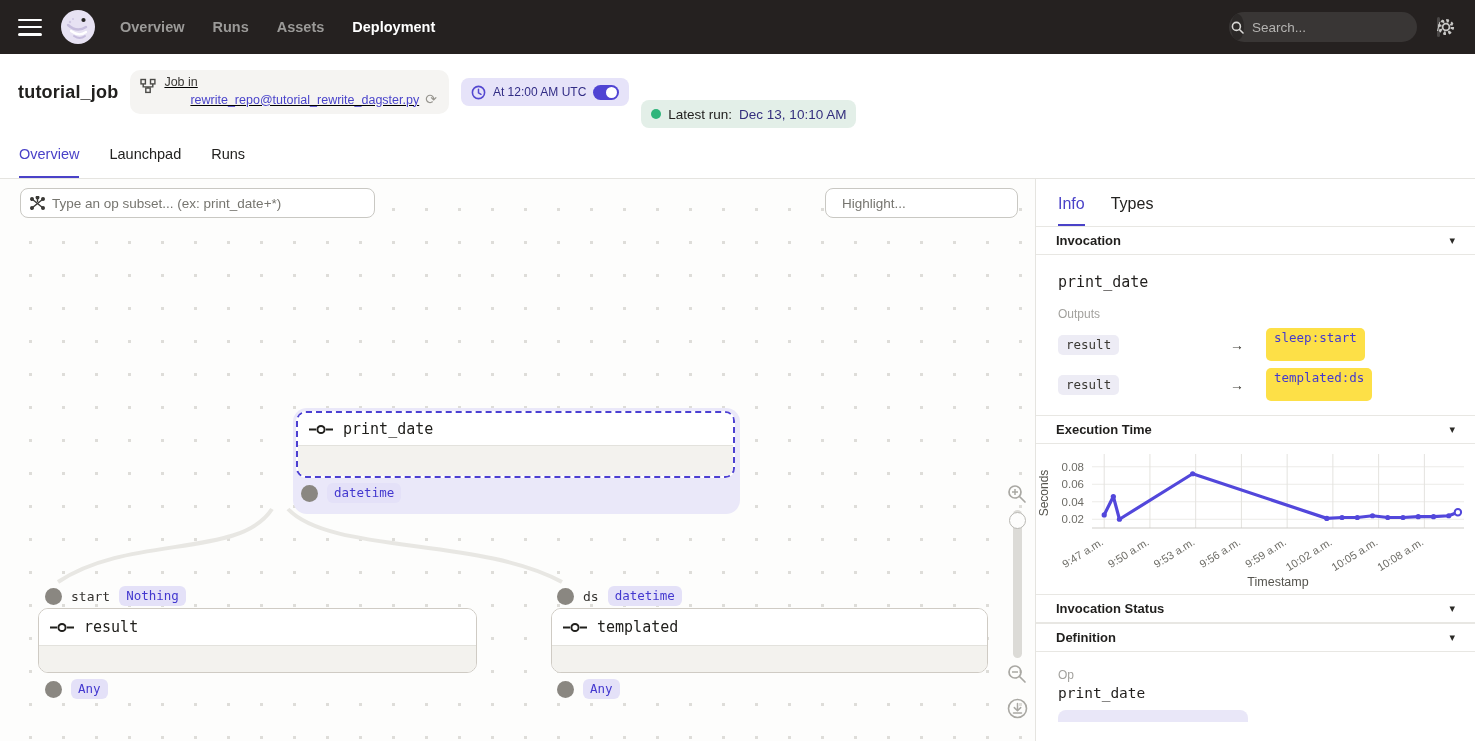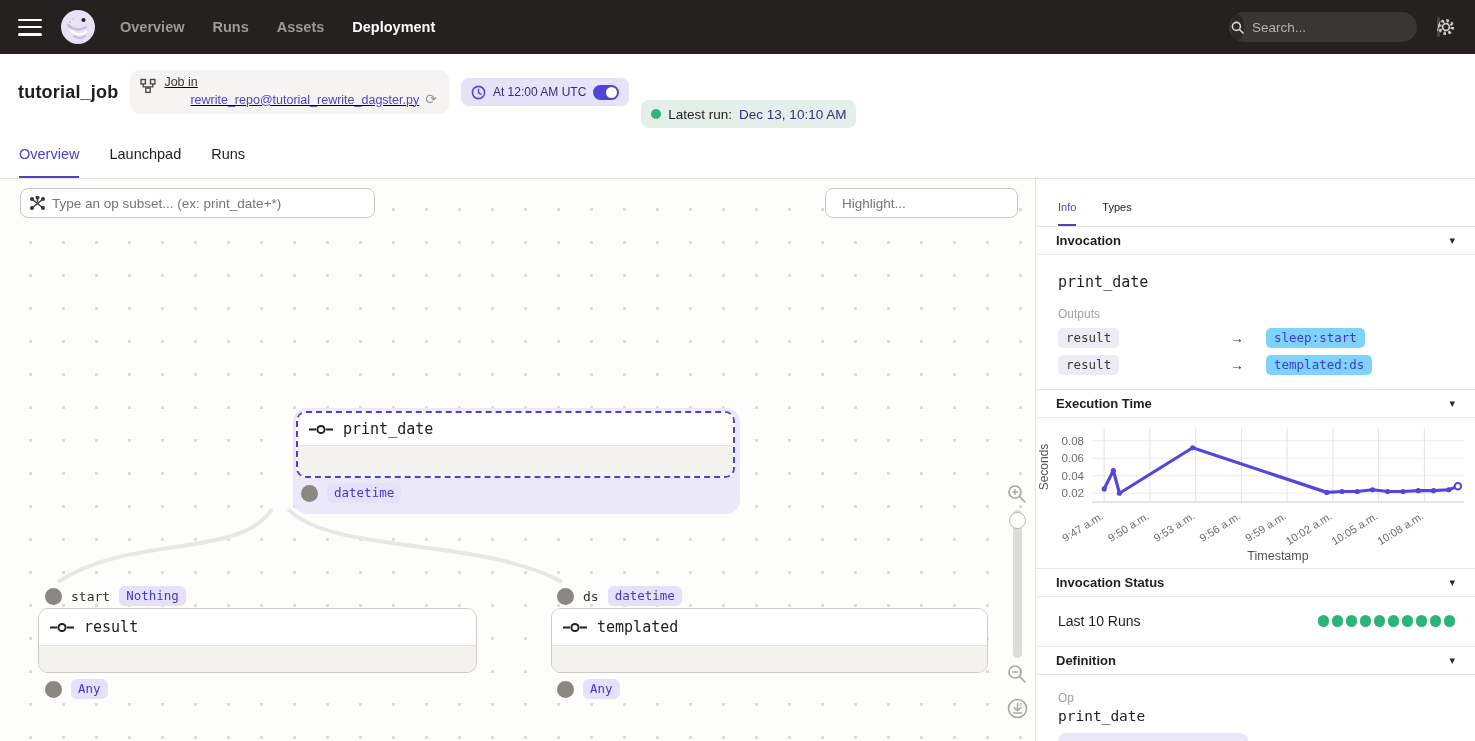--- a/index.html
+++ b/index.html
@@ -71,32 +71,32 @@
 
   
   .zoomcol { position:absolute; left:1002px; top:305px; width:30px; display:flex; flex-direction:column; align-items:center; }
   .zoom-ic { cursor:pointer; }
   .slider-track { width:9px; height:148px; background:#dcdbd7; border-radius:5px; margin:6px 0; position:relative; cursor:pointer; }
   .slider-knob { position:absolute; left:-4px; top:2px; width:17px; height:17px; border-radius:50%; background:#fdfdfc; border:1.8px solid #b9b8b3; cursor:grab; }
 
   
   .sidebar { width:440px; height:100%; border-left:1px solid #e5e4e0; border-top:1px solid #e5e4e0; background:#fff; overflow:hidden; position:relative; }
   .sb-tabs { display:flex; gap:26px; padding:14px 22px 0; height:47px; align-items:flex-end; }
-  .sb-tab { font-size:11px; font-weight:500; color:#232220; padding-bottom:11px; border-bottom:2px solid transparent; cursor:pointer; }
+  .sb-tab { font-size:16px; font-weight:500; color:#232220; padding-bottom:11px; border-bottom:2px solid transparent; cursor:pointer; }
   .sb-tab.active { color:#4a42c8; border-bottom-color:#4a42c8; }
   .sec-head { height:29px; display:flex; align-items:center; justify-content:space-between; padding:0 20px; border-top:1px solid #e8e7e3; border-bottom:1px solid #e8e7e3; cursor:pointer; }
   .sec-head .t { font-size:13px; font-weight:700; color:#201f1d; }
   .caret { font-size:11px; color:#2b2a27; }
   .inv-body { padding:18px 22px 14px; }
   .inv-op { font-family:"DejaVu Sans Mono",monospace; font-size:15px; color:#211f1d; }
   .outputs-lbl { margin-top:16px; font-size:12px; color:#a3a29e; }
   .out-row { display:grid; grid-template-columns:172px 36px auto; align-items:center; margin-top:7px; }
   .name-badge { justify-self:start; background:#edecf5; border-radius:5px; padding:2px 8px 3px; font-family:"DejaVu Sans Mono",monospace; font-size:12.5px; color:#3a3833; }
   .arrow { color:#393731; font-size:14px; }
-  .target-badge { justify-self:start; background:#7dd3fc; border-radius:5px; padding:2px 8px 3px; font-family:"DejaVu Sans Mono",monospace; font-size:12.5px; color:#4338cf; cursor:pointer; }
+  .target-badge { justify-self:start; background:#fde047; border-radius:5px; padding:2px 8px 16px; font-family:"DejaVu Sans Mono",monospace; font-size:12.5px; color:#4338cf; cursor:pointer; }
   .chart-wrap { padding:2px 0 0 0; height:150px; }
   .status-row { display:flex; align-items:center; justify-content:space-between; padding:16px 20px 17px 22px; }
   .status-lbl { font-size:14px; color:#1f1e1c; }
   .dots { display:flex; gap:2.5px; }
   .dots i { width:11.5px; height:11.5px; border-radius:50%; display:block; }
   .def-body { padding:16px 22px 0; }
   .def-kind { font-size:12px; color:#a3a29e; }
   .def-name { font-family:"DejaVu Sans Mono",monospace; font-size:14.5px; color:#211f1d; margin-top:3px; }
   .partial-pill { margin-top:9px; width:190px; height:12px; background:#e9e7f8; border-radius:8px 8px 0 0; }
 </style>
@@ -369,35 +369,20 @@
           <circle cx="421.90163934426226" cy="66.25" r="3.2" fill="#fff" stroke="#5247DB" stroke-width="2"></circle>
           <text x="242" y="140" text-anchor="middle" font-size="12.5" fill="#55544e" font-family="Liberation Sans, sans-serif">Timestamp</text>
           <text x="12" y="47" text-anchor="middle" font-size="12" fill="#55544e" font-family="Liberation Sans, sans-serif" transform="rotate(-90 12 47)">Seconds</text>
         </svg>
     </div>
 
     <div class="sec-head">
       <span class="t">Invocation Status</span>
       <span class="caret">▾</span>
     </div>
-    <div class="status-row">
-      <span class="status-lbl">Last 10 Runs</span>
-      <div class="dots" id="run-dots">
-          <i style="background: rgb(44, 181, 120);"></i>
-          <i style="background: rgb(44, 181, 120);"></i>
-          <i style="background: rgb(44, 181, 120);"></i>
-          <i style="background: rgb(44, 181, 120);"></i>
-          <i style="background: rgb(44, 181, 120);"></i>
-          <i style="background: rgb(44, 181, 120);"></i>
-          <i style="background: rgb(44, 181, 120);"></i>
-          <i style="background: rgb(44, 181, 120);"></i>
-          <i style="background: rgb(44, 181, 120);"></i>
-          <i style="background: rgb(44, 181, 120);"></i>
-        </div>
-    </div>
 
     <div class="sec-head">
       <span class="t">Definition</span>
       <span class="caret">▾</span>
     </div>
     <div class="def-body">
       <div class="def-kind">Op</div>
       <div class="def-name">print_date</div>
       <div class="partial-pill"></div>
     </div>

